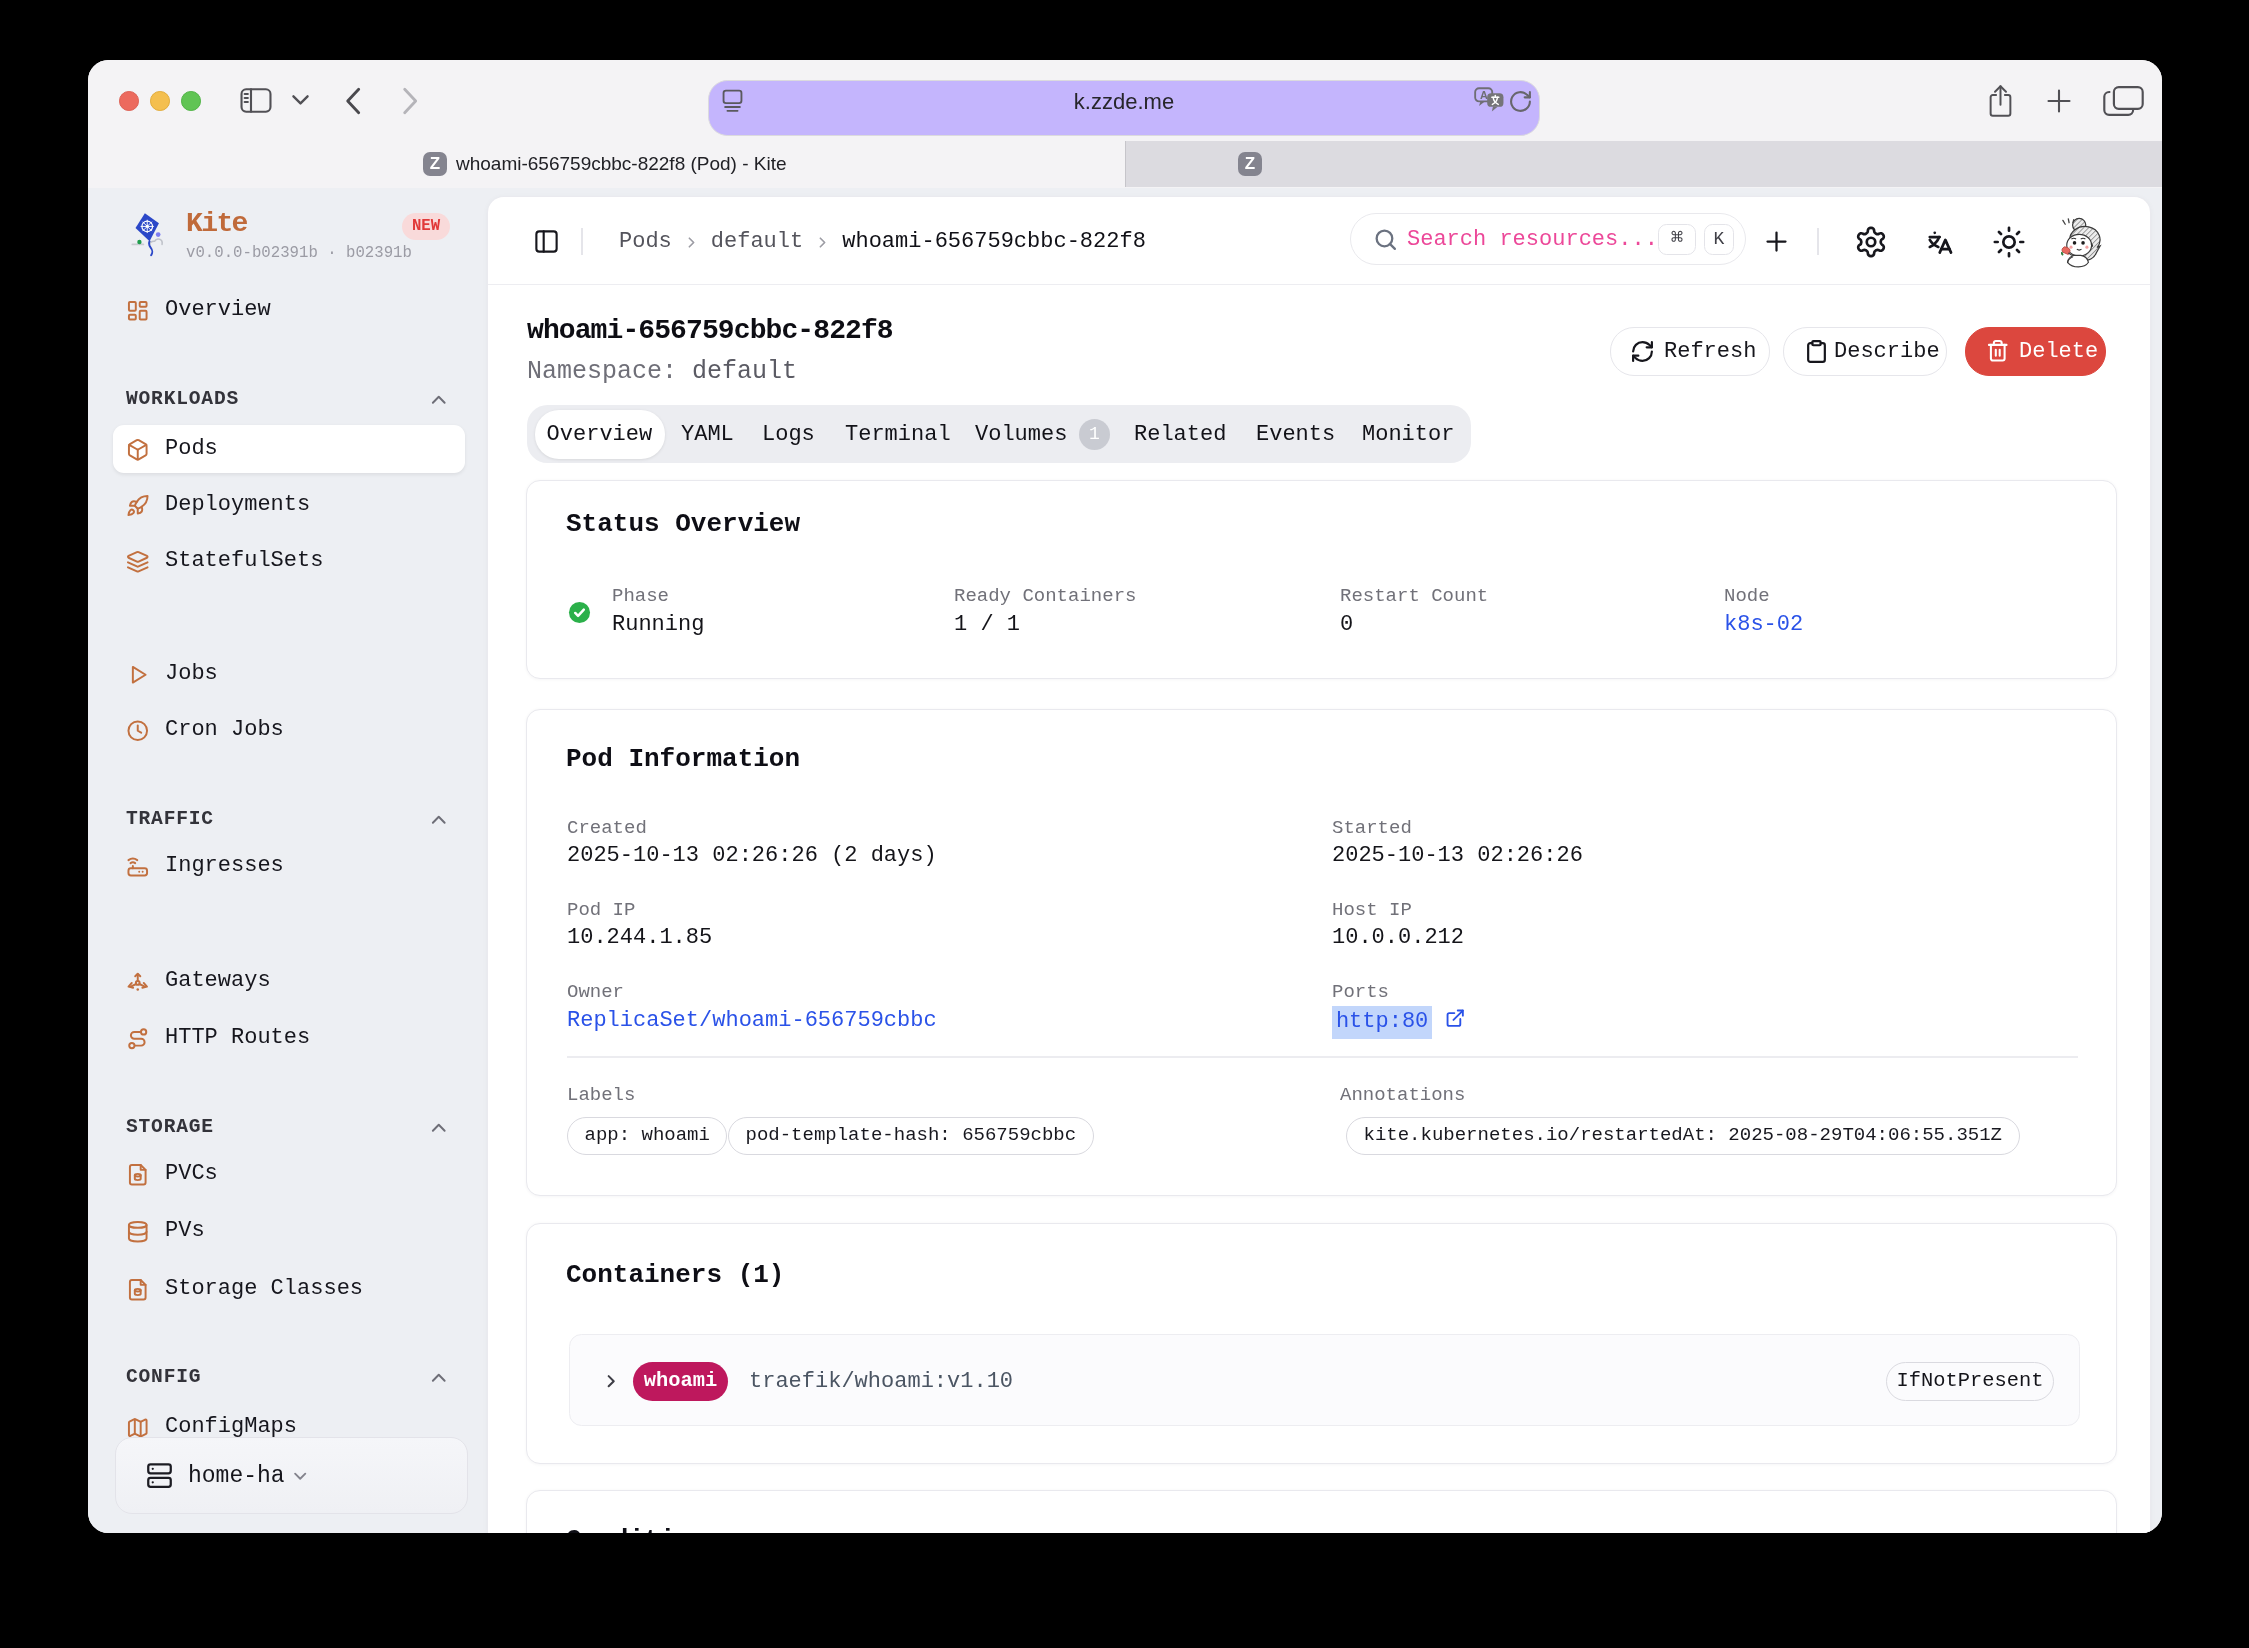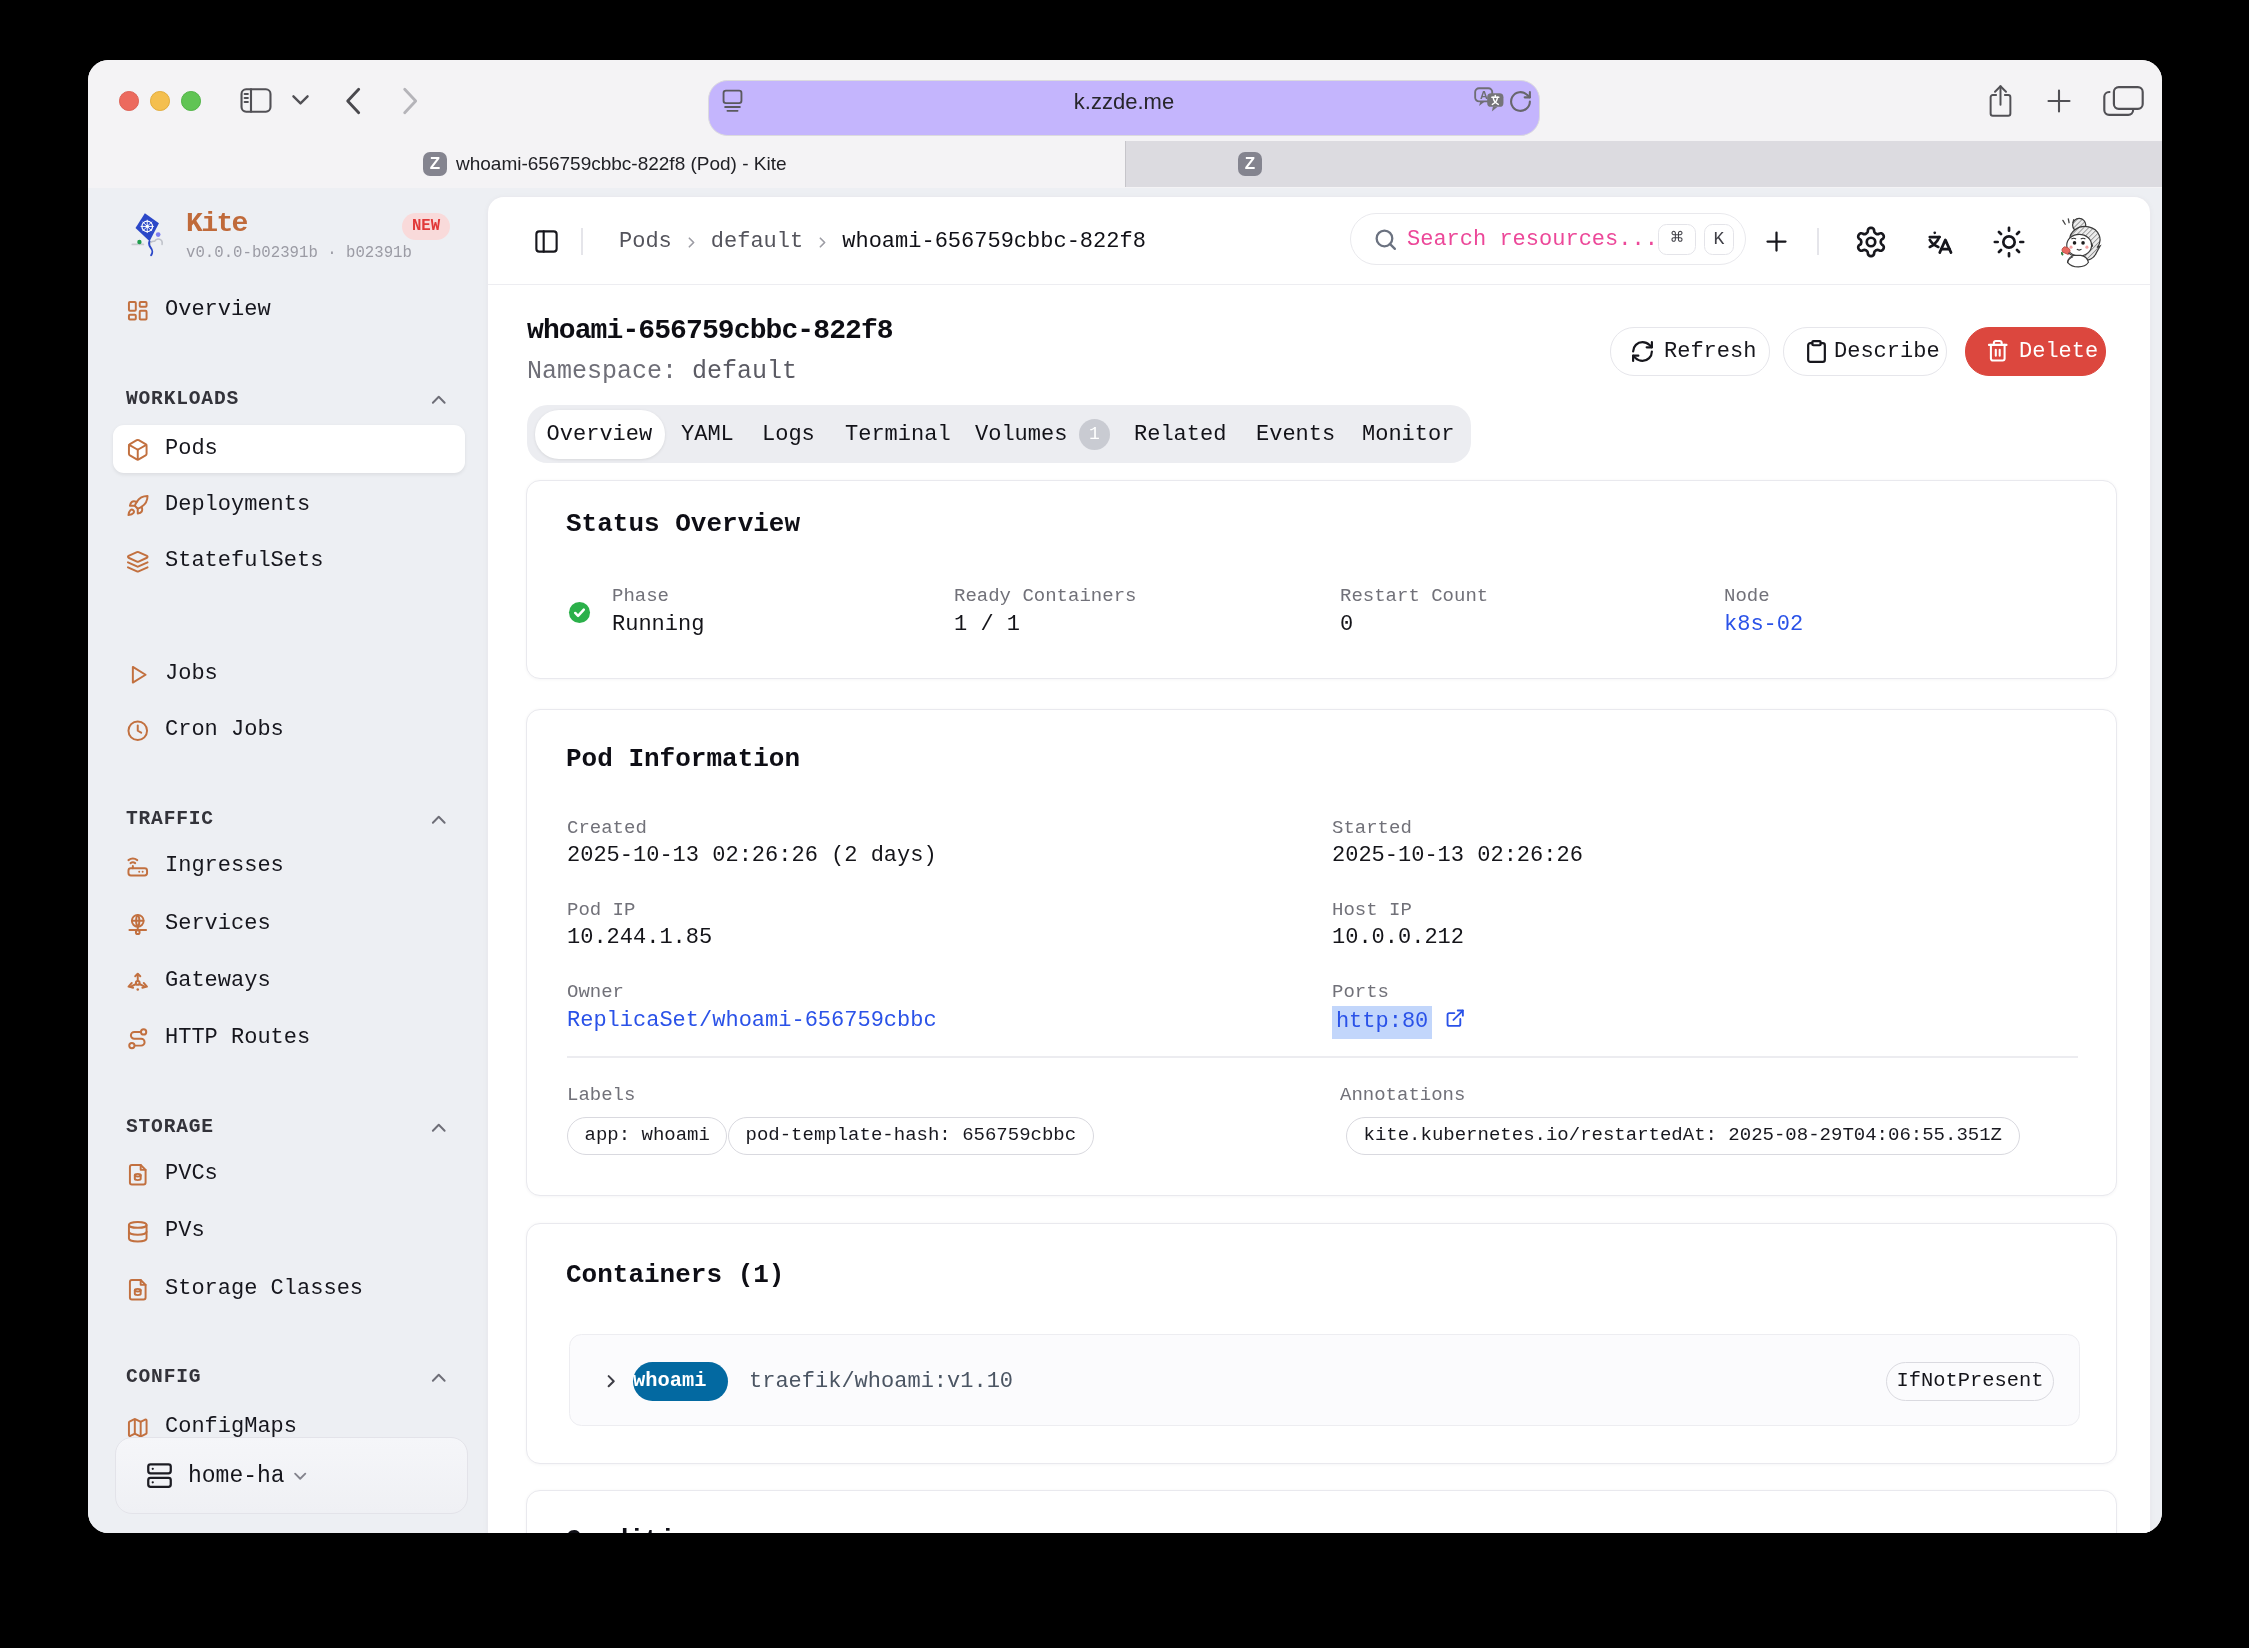--- a/index.html
+++ b/index.html
@@ -206,31 +206,20 @@
       <div class="navrow" style="top:654px">
         <svg width="23.5" height="23.5" viewBox="0 0 24 24" fill="none" stroke="#c2703f" stroke-width="2" stroke-linecap="round" stroke-linejoin="round">
             <rect x="2.5" y="13.5" width="19" height="7.5" rx="2.5"></rect>
             <path d="M13.5 17.2h.01M17 17.2h.01"></path>
             <path d="M7 13.5v-2.2"></path>
             <path d="M4.6 8.3a4.1 4.1 0 0 1 4.8 0"></path>
             <path d="M2.5 5.2a7.6 7.6 0 0 1 9 0"></path>
           </svg>
         <div class="navtxt">Ingresses</div>
       </div>
-      <div class="navrow" style="top:712px">
-        <svg width="23.5" height="23.5" viewBox="0 0 24 24" fill="none" stroke="#c2703f" stroke-width="2" stroke-linecap="round" stroke-linejoin="round">
-            <circle cx="12" cy="8" r="6"></circle>
-            <path d="M6.2 8h11.6"></path>
-            <path d="M12 2c2.2 1.8 2.2 10.2 0 12M12 2c-2.2 1.8-2.2 10.2 0 12"></path>
-            <path d="M12 14v3.4"></path>
-            <path d="M3.5 17.4h17"></path>
-            <circle cx="12" cy="19.6" r="1.9"></circle>
-          </svg>
-        <div class="navtxt">Services</div>
-      </div>
       <div class="navrow" style="top:769px">
         <svg width="23.5" height="23.5" viewBox="0 0 24 24" fill="none" stroke="#c2703f" stroke-width="2" stroke-linecap="round" stroke-linejoin="round">
             <circle cx="12" cy="13.2" r="1.9"></circle>
             <path d="M12 11.3V4.2"></path>
             <path d="m9.4 6.4 2.6-2.6 2.6 2.6"></path>
             <path d="m10.4 14.3-5.6 2.6"></path>
             <path d="M5.9 13.2 2.6 17l4.7 1.2"></path>
             <path d="m13.6 14.3 5.6 2.6"></path>
             <path d="M18.1 13.2 21.4 17l-4.7 1.2"></path>
             <circle cx="12" cy="20" r="1.3" fill="#c2703f" stroke="none"></circle>
@@ -456,21 +445,21 @@
           <div class="lbl" style="left:813px;top:374px">Annotations</div>
           <div class="badge" style="left:819px;top:407px">kite.kubernetes.io/restartedAt: 2025-08-29T04:06:55.351Z</div>
         </div>
 
         <div class="card" id="card-cont" style="top:1026px;height:241px">
           <div class="cardh" style="top:36px">Containers (1)</div>
           <div style="position:absolute;left:42px;top:110px;width:1511px;height:92px;border:1.6px solid #ededf1;border-radius:12.5px;background:#fbfbfd">
             <svg style="position:absolute;left:31px;top:36px" width="20.4" height="20.4" viewBox="0 0 24 24" fill="none" stroke="#3e3e46" stroke-width="2.4" stroke-linecap="round" stroke-linejoin="round">
                 <path d="m9 18 6-6-6-6"></path>
               </svg>
-            <div style="position:absolute;left:63px;top:27px;width:95px;height:39px;background:#0369a1;border-radius:19.6px;color:#fff;font-size:20.4px;font-weight:bold;line-height:38px">whoami</div>
+            <div style="position:absolute;left:63px;top:27px;width:95px;height:39px;background:#be185d;border-radius:19.6px;color:#fff;font-size:20.4px;font-weight:bold;text-align:center;line-height:38px">whoami</div>
             <div style="position:absolute;left:179px;top:34px;font-size:22px;color:#4b5563">traefik/whoami:v1.10</div>
             <div style="position:absolute;left:1316px;top:27px;width:168px;height:39px;border:1.6px solid #dadae0;border-radius:20.4px;font-size:20.4px;color:#14141a;text-align:center;line-height:36px">IfNotPresent</div>
           </div>
         </div>
 
         <div class="card" id="card-cond" style="top:1293px;height:204px">
           <div class="cardh" style="top:34px">Conditions</div>
         </div>
       </div>
     </div>

